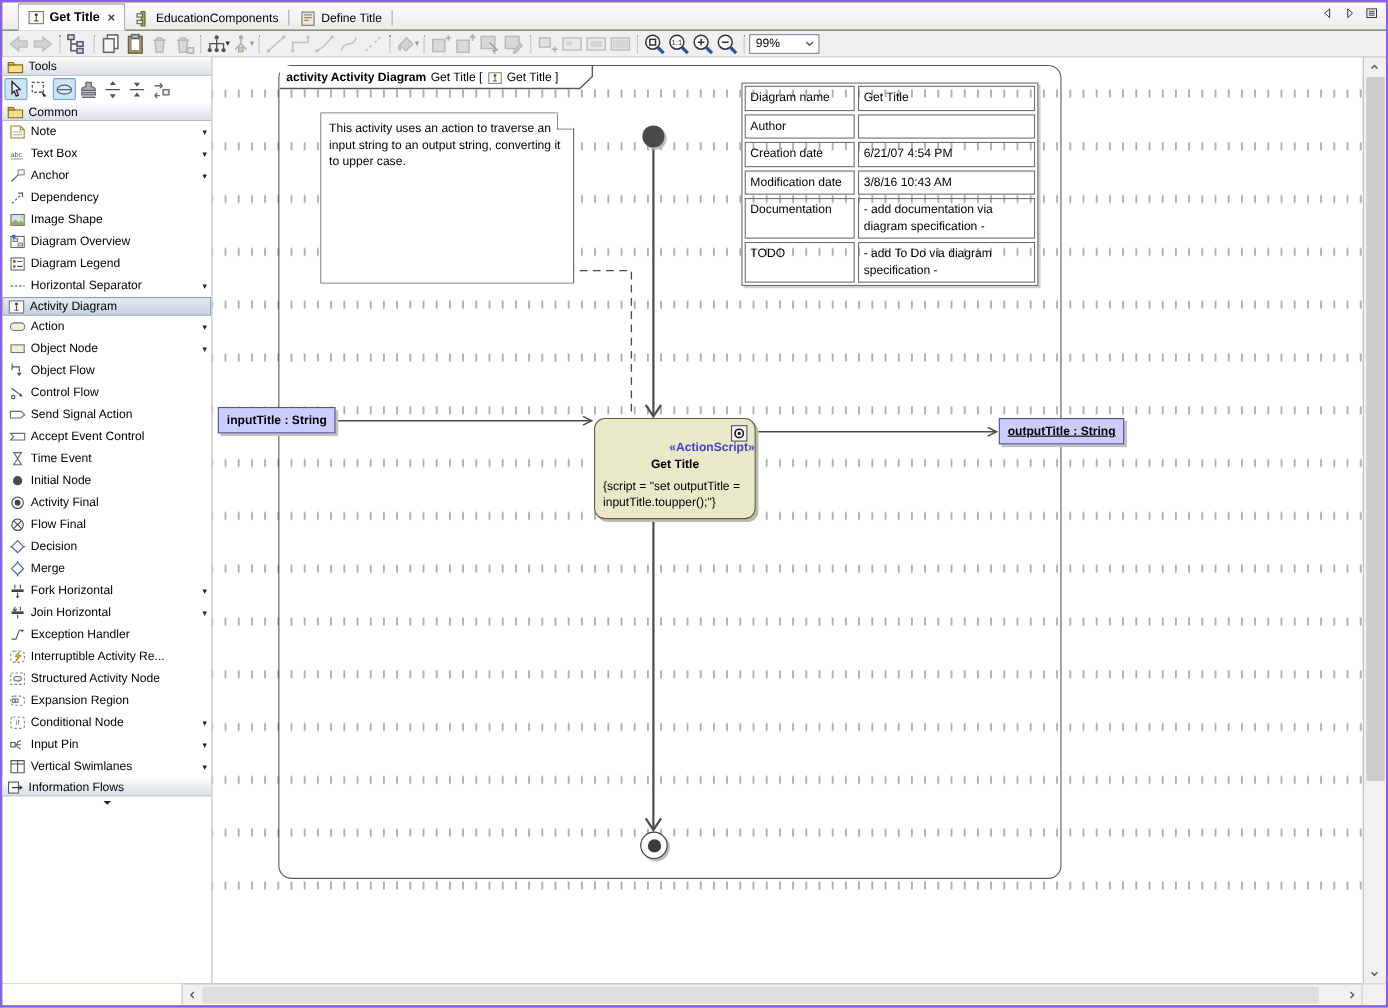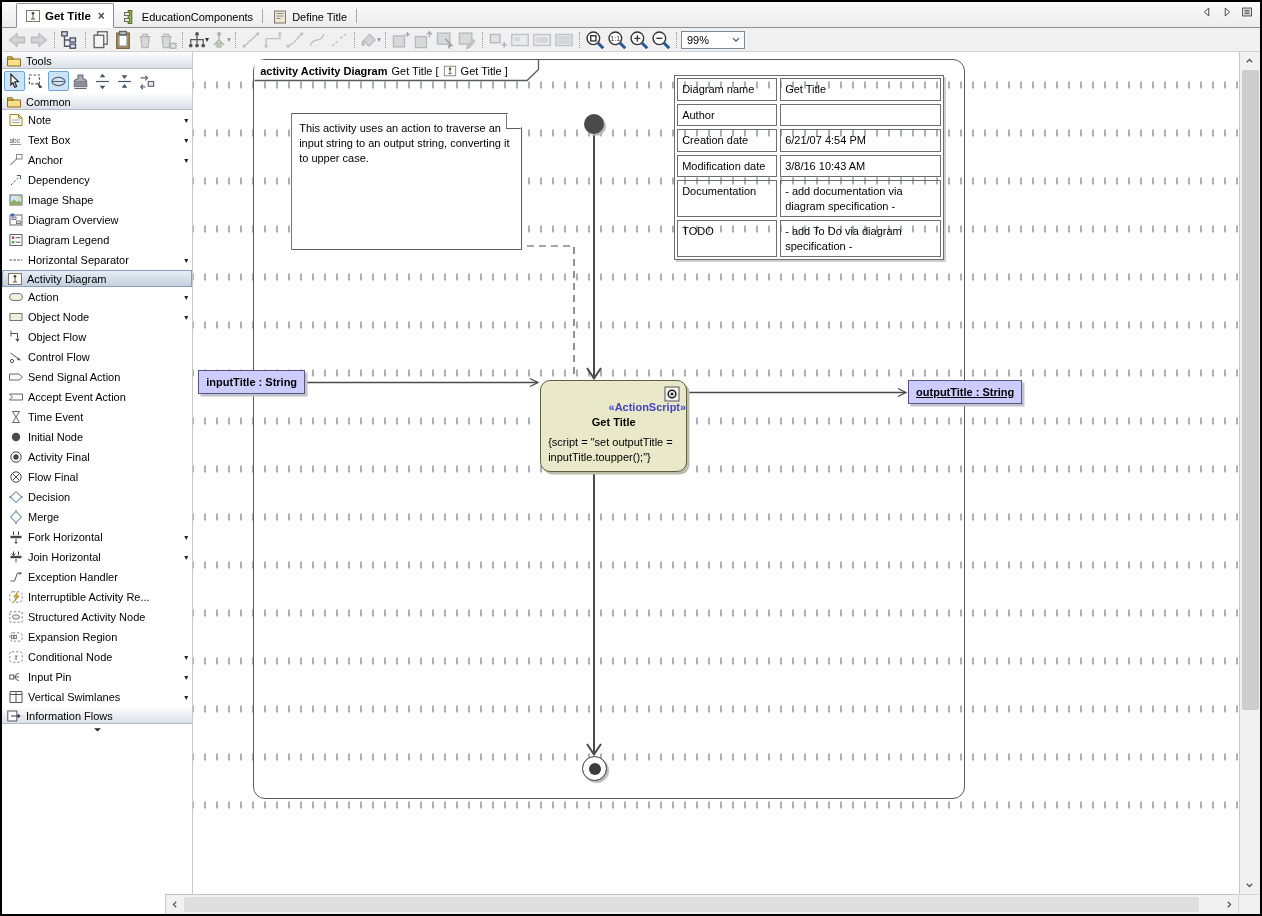--- a/index.html
+++ b/index.html
@@ -1,18 +1,18 @@
 <!DOCTYPE html>
 <html style="--action-fill: #e9e8c9; --action-border: #5f5f45; --pin-fill: #ccccff; --pin-border: #54547e; --stereotype: #4343c8; --flow: #4a4a4a; --frame: #5a5a5a; --grid-dot: #aab0b8;"><head>
 <meta charset="utf-8">
 <style>
   html,body{margin:0;padding:0;background:#d4d4d4;}
   *{box-sizing:border-box;}
   body{font-family:"Liberation Sans","DejaVu Sans",sans-serif;font-size:11px;color:#000;}
-  .window{width:1262px;height:916px;border:2px solid #000000;background:#4d7c0f;position:relative;overflow:hidden;}
+  .window{width:1262px;height:916px;border:2px solid #8b5cf6;background:#4d7c0f;position:relative;overflow:hidden;}
 
   
   .tabbar{height:26px;background:linear-gradient(#fbfbfb,#ececec);border-bottom:1px solid #8f8f8f;display:flex;align-items:flex-end;padding-left:14px;position:relative;}
   .tabs{display:flex;align-items:flex-end;height:100%;}
   .tab{display:flex;align-items:center;gap:4px;padding:0 8px;height:21px;cursor:default;white-space:nowrap;}
   .tab.active{background:#fff;border:1px solid #8f8f8f;border-bottom:1px solid #fff;margin-bottom:-1px;height:25px;font-weight:bold;font-size:11.5px;border-radius:2px 2px 0 0;}
   .tab-sep{width:1px;height:14px;background:#a8a8a8;margin:0 1px 4px 1px;}
   .tab-close{font-weight:bold;color:#444;margin-left:3px;font-size:12px;line-height:10px;}
   .tabnav{position:absolute;right:6px;top:3px;display:flex;gap:6px;align-items:center;}
   .tabnav .ico{width:14px;height:14px;}
@@ -50,21 +50,21 @@
   .overlay{position:absolute;left:0;top:0;width:1072px;height:842px;}
   .frame-tab-fill{fill:#fff;}
   .frame-tab-stroke{fill:none;stroke:var(--frame);stroke-width:1.3;}
   .anchorline{stroke:var(--flow);stroke-width:1.2;fill:none;stroke-dasharray:7,5;}
   .cflow{stroke:var(--flow);stroke-width:2;fill:none;}
   .oflow{stroke:var(--flow);stroke-width:1.3;fill:none;}
   .frame-tab-text{position:absolute;left:67px;top:10px;height:17px;display:flex;align-items:center;gap:4px;white-space:nowrap;}
   .frame-tab-text .ftab-icon{display:inline-flex;width:14px;height:14px;}
   .frame-tab-text .ftab-icon svg{width:14px;height:14px;}
 
-  .note{position:absolute;left:98px;top:61px;width:231px;height:137px;background:#fff;border:1px solid #5f5f5f;
+  .note{position:absolute;left:98px;top:50px;width:231px;height:156px;background:#fff;border:1px solid #5f5f5f;
     clip-path:polygon(0 0,calc(100% - 15px) 0,100% 15px,100% 100%,0 100%);
     filter:drop-shadow(2.5px 2.5px 0 #c2c2c2);}
   .note::after{content:'';position:absolute;top:0;right:0;width:14px;height:14px;background:#fff;
     border-left:1px solid #5f5f5f;border-bottom:1px solid #5f5f5f;clip-path:polygon(0 0,100% 100%,0 100%);}
   .note-text{padding:7px 7px;line-height:15px;}
 
   .itable{position:absolute;left:481px;top:23px;width:270px;display:grid;grid-template-columns:100px 1fr;gap:3px;
     border:1px solid #6e6e6e;padding:2px;box-shadow:2px 2px 0 #cfcfcf;}
   .cell{border:1px solid #6e6e6e;padding:3px 4px;line-height:14.5px;min-height:18px;}
 
@@ -559,21 +559,21 @@
             </svg>
           </span>
           <span class="lbl">Send Signal Action</span>
         </div>
         <div class="side-item">
           <span class="ico">
             <svg viewBox="0 0 16 16">
               <path d="M1.5,5 h13 v6 H1.5 l3,-3 Z" fill="#fdfdf2" stroke="#667"></path>
             </svg>
           </span>
-          <span class="lbl">Accept Event Action</span>
+          <span class="lbl">Accept Event Control</span>
         </div>
         <div class="side-item">
           <span class="ico">
             <svg viewBox="0 0 16 16">
               <path d="M4.5,2.5 h7 L4.5,13.5 h7 Z" fill="#fdfdf2" stroke="#667"></path>
             </svg>
           </span>
           <span class="lbl">Time Event</span>
         </div>
         <div class="side-item">

